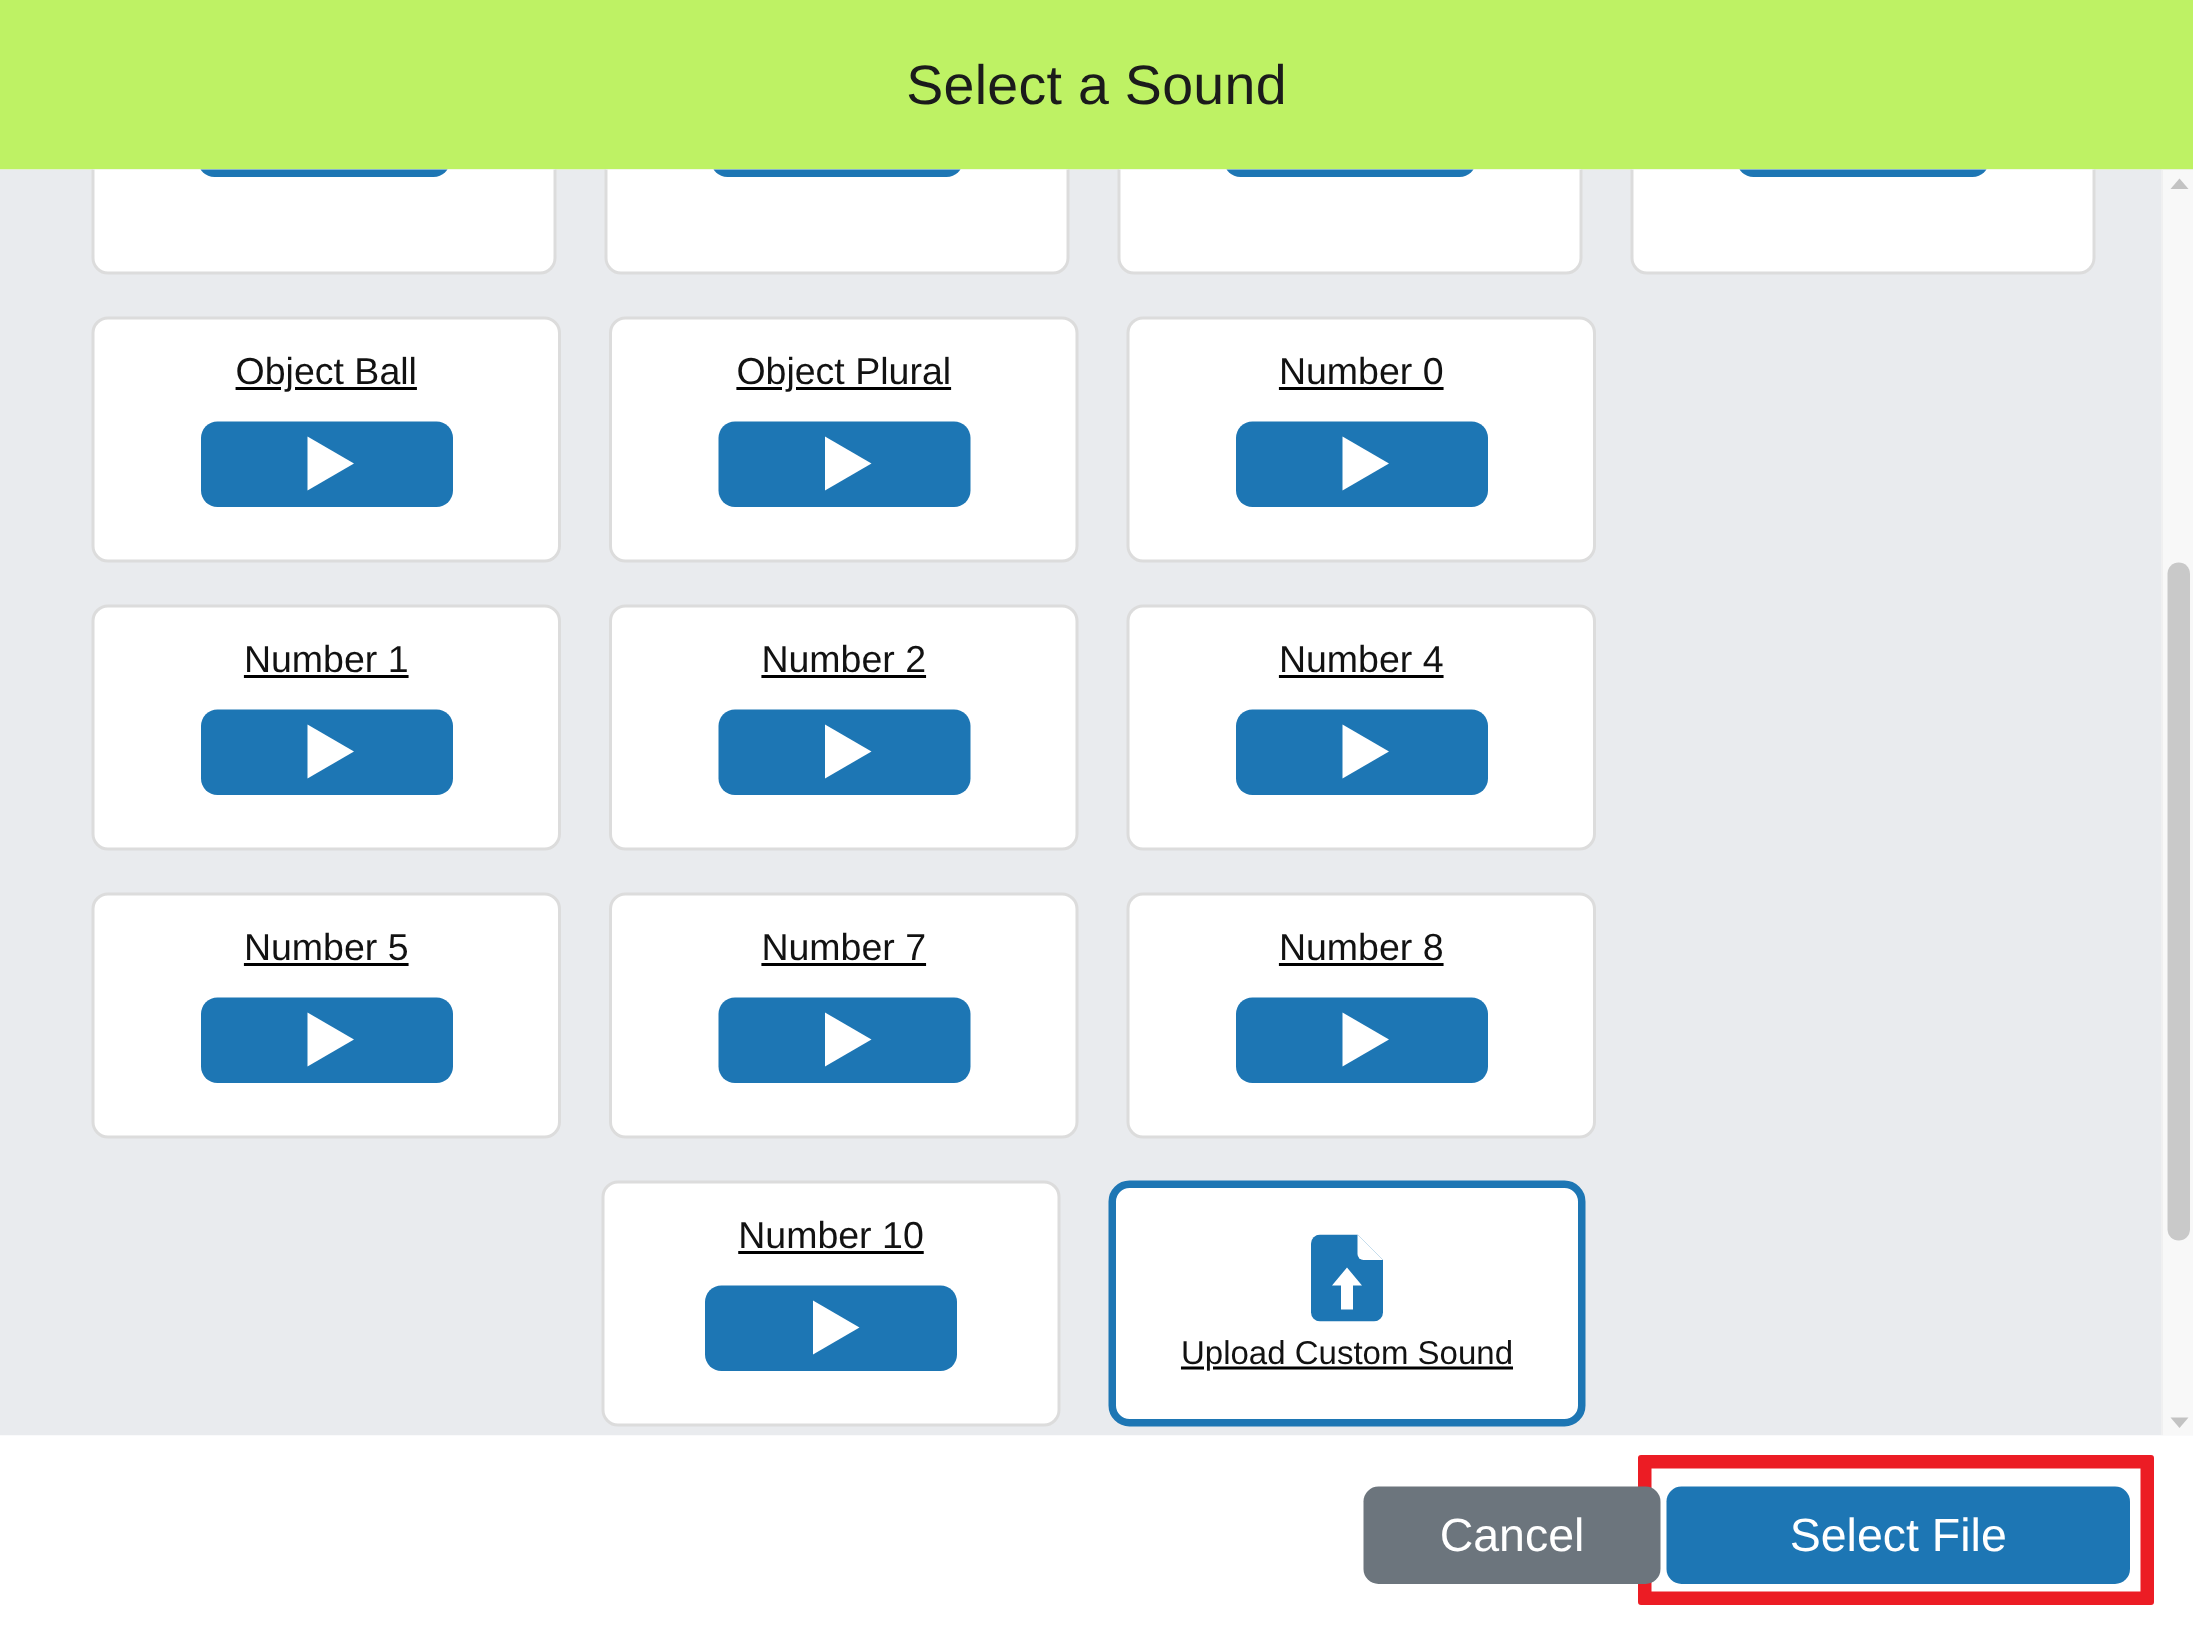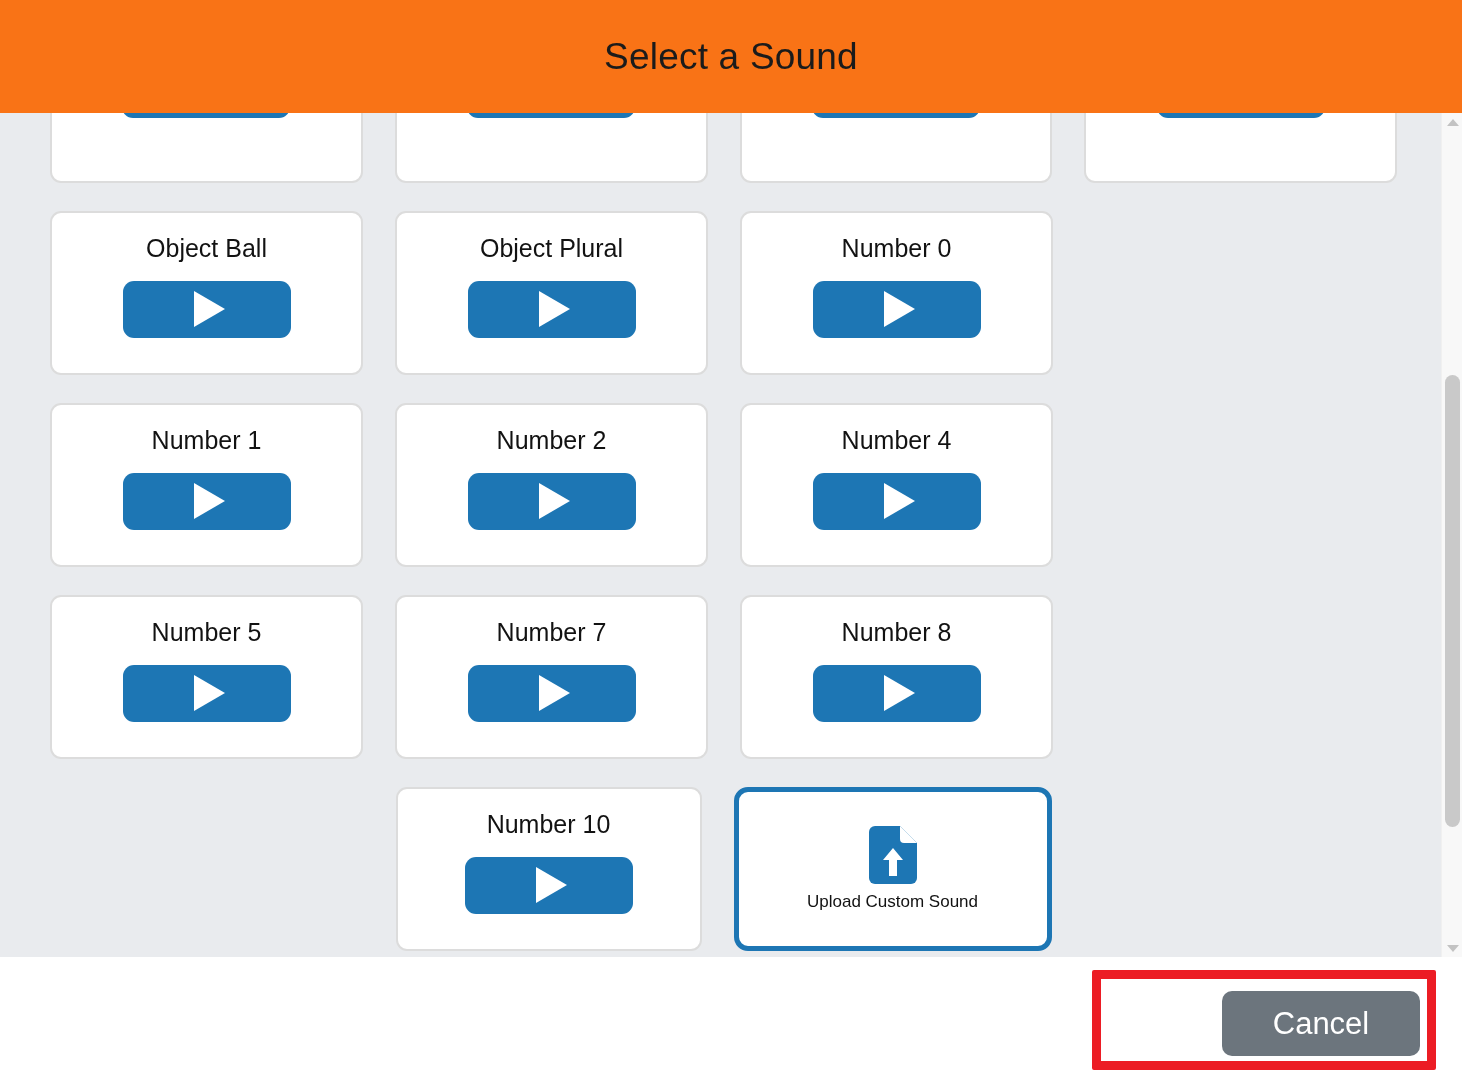--- a/index.html
+++ b/index.html
@@ -16,21 +16,21 @@
     width: 1462px;
     height: 1090px;
     background: #ffffff;
     display: flex;
     flex-direction: column;
   }
 
   
   .modal-header {
     height: 113px;
-    background: #f97316;
+    background: #bef264;
     display: flex;
     align-items: center;
     justify-content: center;
     flex: 0 0 113px;
   }
   .modal-title {
     font-size: 37px;
     font-weight: 400;
     color: #1b1b1b;
     letter-spacing: 0.2px;
@@ -43,21 +43,22 @@
     flex: 0 0 844px;
     height: 844px;
     background: #e9ebee;
     overflow: hidden;
   }
   .modal-body {
     position: absolute;
     left: 0;
     top: -104px;            
     width: 1441px;
-    padding: 0 0 0 0;
+    padding: 0 0 0 11px;
+    text-decoration: underline;
   }
 
   .sound-grid {
     display: flex;
     flex-wrap: wrap;
     justify-content: flex-start;
     padding: 10px 44px 0 50px;
     gap: 0;
   }
 
@@ -123,21 +124,21 @@
     border-radius: 14px;
     display: flex;
     flex-direction: column;
     align-items: center;
     justify-content: center;
     cursor: pointer;
     gap: 8px;
   }
   .upload-icon { width: 48px; height: 58px; display: block; }
   .upload-label {
-    font-size: 17px;
+    font-size: 22px;
     color: #121212;
     white-space: nowrap;
   }
 
   
   .scrollbar {
     position: absolute;
     right: 0;
     top: 0;
     width: 21px;
@@ -335,17 +336,18 @@
       <div class="sb-thumb"></div>
       <div class="sb-arrow down">
         <span class="caret"></span>
       </div>
     </div>
   </div>
 
   <div class="modal-footer">
     <div class="footer-btns">
       <button class="btn btn-cancel">Cancel</button>
+      <button class="btn btn-select">Select File</button>
     </div>
     <div class="highlight-box"></div>
   </div>
 
 </div>
 
 </body></html>

